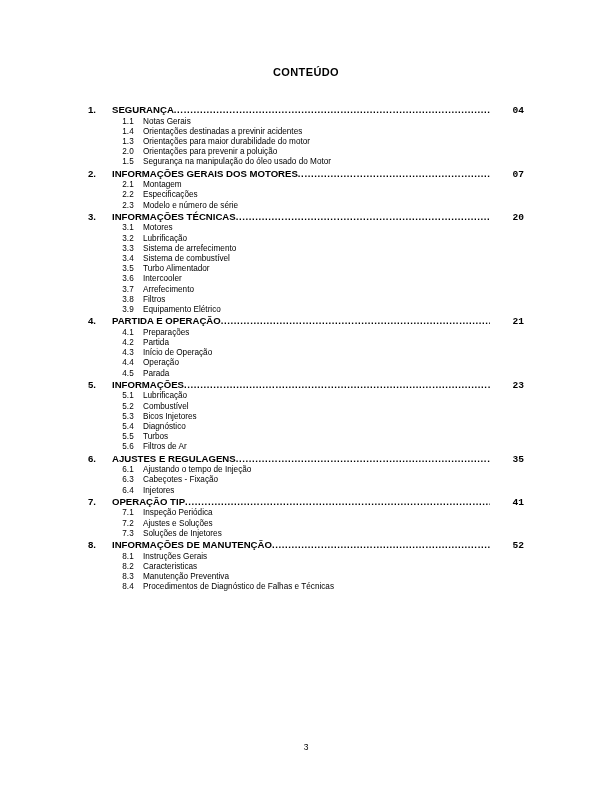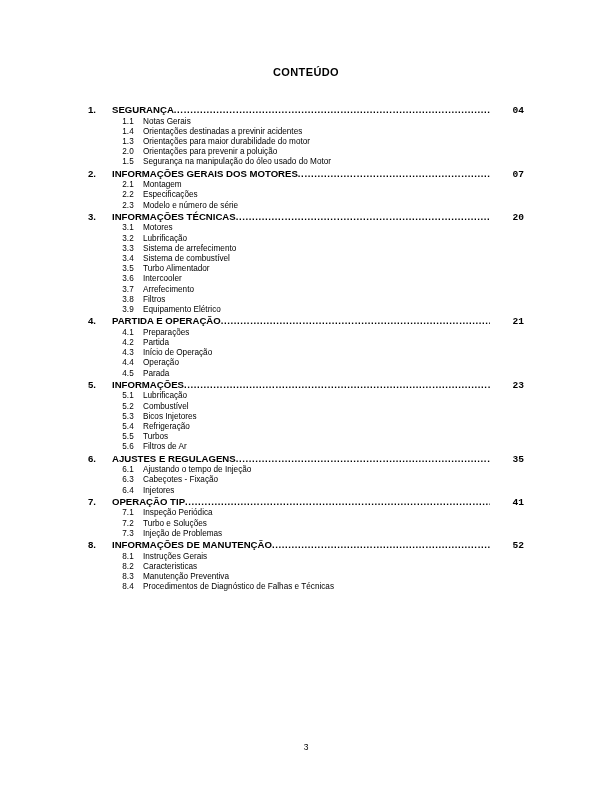--- a/index.html
+++ b/index.html
@@ -256,21 +256,21 @@
         <div class="toc-sub">
           <span class="snum">5.2</span>
           <span class="stitle">Combustível</span>
         </div>
         <div class="toc-sub">
           <span class="snum">5.3</span>
           <span class="stitle">Bicos Injetores</span>
         </div>
         <div class="toc-sub">
           <span class="snum">5.4</span>
-          <span class="stitle">Refrigeração</span>
+          <span class="stitle">Diagnóstico</span>
         </div>
         <div class="toc-sub">
           <span class="snum">5.5</span>
           <span class="stitle">Turbos</span>
         </div>
         <div class="toc-sub">
           <span class="snum">5.6</span>
           <span class="stitle">Filtros de Ar</span>
         </div>
       </div>
@@ -300,25 +300,25 @@
         <span class="leader"></span>
         <span class="page-no">41</span>
       </div>
       <div class="sub-group">
         <div class="toc-sub">
           <span class="snum">7.1</span>
           <span class="stitle">Inspeção Periódica</span>
         </div>
         <div class="toc-sub">
           <span class="snum">7.2</span>
-          <span class="stitle">Turbo e Soluções</span>
+          <span class="stitle">Ajustes e Soluções</span>
         </div>
         <div class="toc-sub">
           <span class="snum">7.3</span>
-          <span class="stitle">Injeção de Problemas</span>
+          <span class="stitle">Soluções de Injetores</span>
         </div>
       </div>
       <div class="toc-entry">
         <span class="num">8.</span>
         <span class="title">INFORMAÇÕES DE MANUTENÇÃO</span>
         <span class="leader"></span>
         <span class="page-no">52</span>
       </div>
       <div class="sub-group">
         <div class="toc-sub">

